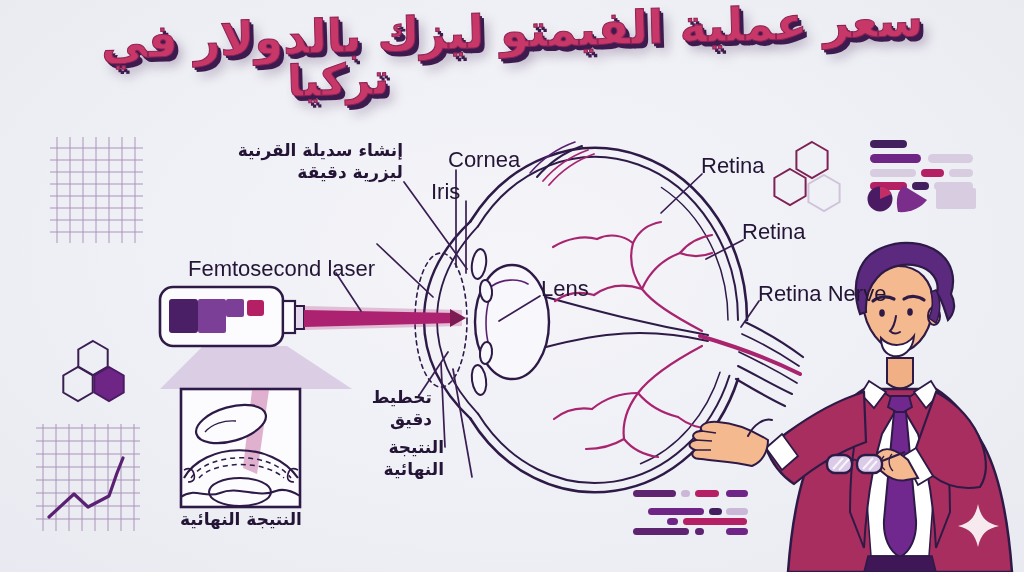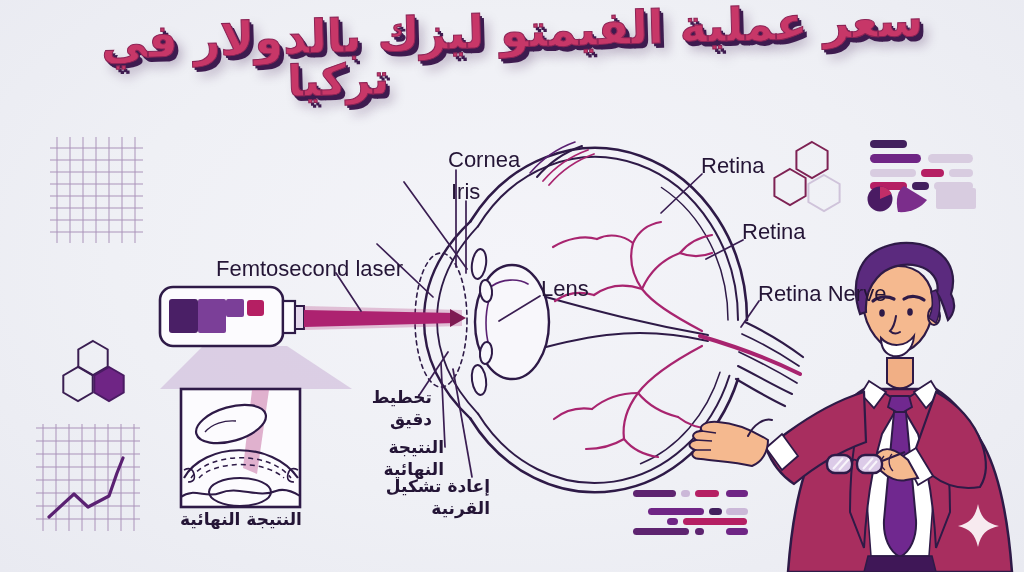--- a/index.html
+++ b/index.html
@@ -240,29 +240,29 @@
     </g>
 
     <path d="M978 504 C981 518 986 523 999 526 C986 529 981 534 978 547 C975 534 970 529 958 526 C970 523 975 518 978 504 Z" fill="#FFFFFF" opacity="0.9"></path>
   </svg>
 
   <div class="title-wrap">
     <div class="title-l1">سعر عملية الفيمتو ليزك بالدولار في</div>
     <div class="title-l2">تركيا</div>
   </div>
 
-  <div class="lbl-en" style="left:188px;top:256px;margin-left:28px;">Femtosecond laser</div>
+  <div class="lbl-en" style="left:188px;top:256px;">Femtosecond laser</div>
   <div class="lbl-en" style="left:448px;top:147px;">Cornea</div>
-  <div class="lbl-en" style="left:451px;top:179px;">Iris</div>
+  <div class="lbl-en" style="left:431px;top:179px;">Iris</div>
   <div class="lbl-en" style="left:541px;top:276px;text-align:right;">Lens</div>
   <div class="lbl-en" style="left:701px;top:153px;">Retina</div>
   <div class="lbl-en" style="left:742px;top:219px;">Retina</div>
   <div class="lbl-en" style="left:758px;top:281px;">Retina Nerve</div>
 
+  <div class="lbl-ar" dir="rtl" style="left:235px;top:139px;width:168px;">
+    <div>إنشاء سديلة القرنية</div>
+    <div>ليزرية دقيقة</div>
+  </div>
   <div class="lbl-ar" dir="rtl" style="left:328px;top:386px;width:104px;text-align:right;">تخطيط دقيق</div>
   <div class="lbl-ar" dir="rtl" style="left:332px;top:436px;width:112px;">النتيجة النهائية</div>
-  <div class="lbl-ar" dir="rtl" style="left:380px;top:475px;width:110px;">
-    <div>إعادة تشكيل</div>
-    <div>القرنية</div>
-  </div>
   <div class="lbl-ar center" dir="rtl" style="left:180px;top:508px;width:122px;">النتيجة النهائية</div>
 
 </div>
 
 </body></html>

